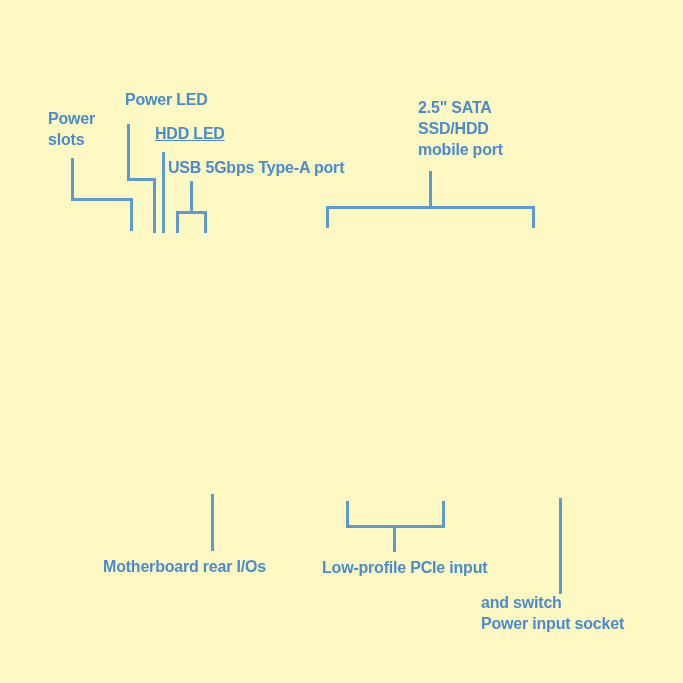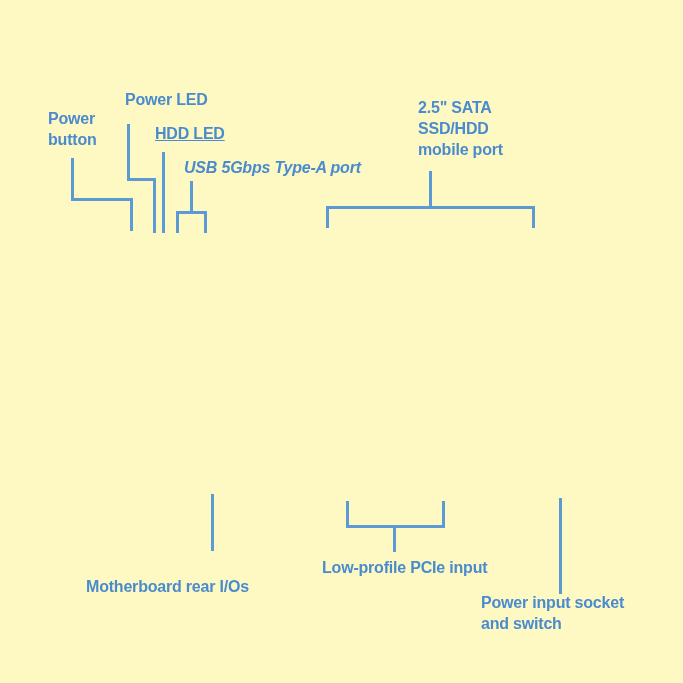--- a/index.html
+++ b/index.html
@@ -39,56 +39,56 @@
   .lbl-power-led { left: 125px; top: 89px; }
   .pl-v1 { left: 127px; top: 124px; width: 3px;  height: 57px; }
   .pl-h1 { left: 127px; top: 178px; width: 29px; height: 3px;  }
   .pl-v2 { left: 153px; top: 178px; width: 3px;  height: 55px; }
 
   
   .lbl-hdd-led { left: 155px; top: 123px; text-decoration: underline; }
   .hl-v1 { left: 162px; top: 152px; width: 3px; height: 81px; }
 
   
-  .lbl-usb { left: 184px; top: 157px; font-style: italic; }
+  .lbl-usb { left: 168px; top: 157px; }
   .usb-stem  { left: 190px; top: 181px; width: 3px;  height: 32px; }
   .usb-bar   { left: 176px; top: 211px; width: 31px; height: 3px;  }
   .usb-leg-l { left: 176px; top: 211px; width: 3px;  height: 22px; }
   .usb-leg-r { left: 204px; top: 211px; width: 3px;  height: 22px; }
 
   
   .lbl-rack { left: 418px; top: 97px; }
   .rack-stem  { left: 429px; top: 171px; width: 3px;   height: 37px; }
   .rack-bar   { left: 326px; top: 206px; width: 209px; height: 3px;  }
   .rack-leg-l { left: 326px; top: 206px; width: 3px;   height: 22px; }
   .rack-leg-r { left: 532px; top: 206px; width: 3px;   height: 22px; }
 
   
-  .lbl-mobo { left: 86px; top: 556px; margin-top: 20px; }
+  .lbl-mobo { left: 103px; top: 556px; }
   .mobo-v1 { left: 211px; top: 494px; width: 3px; height: 57px; }
 
   
   .lbl-pcie { left: 322px; top: 557px; }
   .pcie-leg-l { left: 346px; top: 501px; width: 3px;  height: 27px; }
   .pcie-bar   { left: 346px; top: 525px; width: 99px; height: 3px;  }
   .pcie-leg-r { left: 442px; top: 501px; width: 3px;  height: 27px; }
   .pcie-stem  { left: 393px; top: 525px; width: 3px;  height: 27px; }
 
   
   .lbl-power-input { left: 481px; top: 592px; }
   .pi-v1 { left: 559px; top: 498px; width: 3px; height: 96px; }
 </style>
 </head>
 <body>
 
 <div class="stage">
 
   <div class="callout-label lbl-power-button">
     <div>Power</div>
-    <div>button</div>
+    <div>slots</div>
   </div>
   <div class="leader pb-v1"></div>
   <div class="leader pb-h1"></div>
   <div class="leader pb-v2"></div>
 
   <div class="callout-label lbl-power-led">
     <div>Power LED</div>
   </div>
   <div class="leader pl-v1"></div>
   <div class="leader pl-h1"></div>
@@ -124,18 +124,18 @@
 
   <div class="callout-label lbl-pcie">
     <div>Low-profile PCIe input</div>
   </div>
   <div class="leader pcie-leg-l"></div>
   <div class="leader pcie-bar"></div>
   <div class="leader pcie-leg-r"></div>
   <div class="leader pcie-stem"></div>
 
   <div class="callout-label lbl-power-input">
+    <div>and switch</div>
     <div>Power input socket</div>
-    <div>and switch</div>
   </div>
   <div class="leader pi-v1"></div>
 
 </div>
 
 </body></html>

